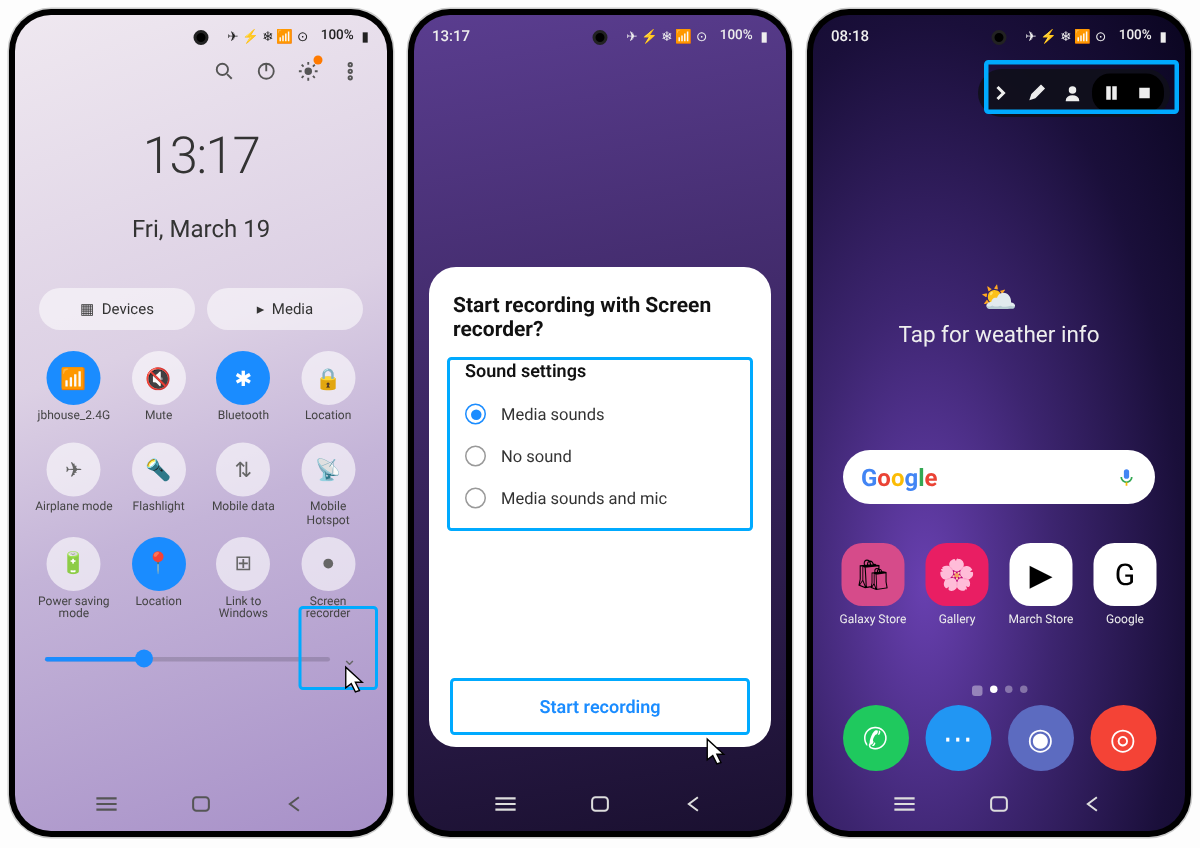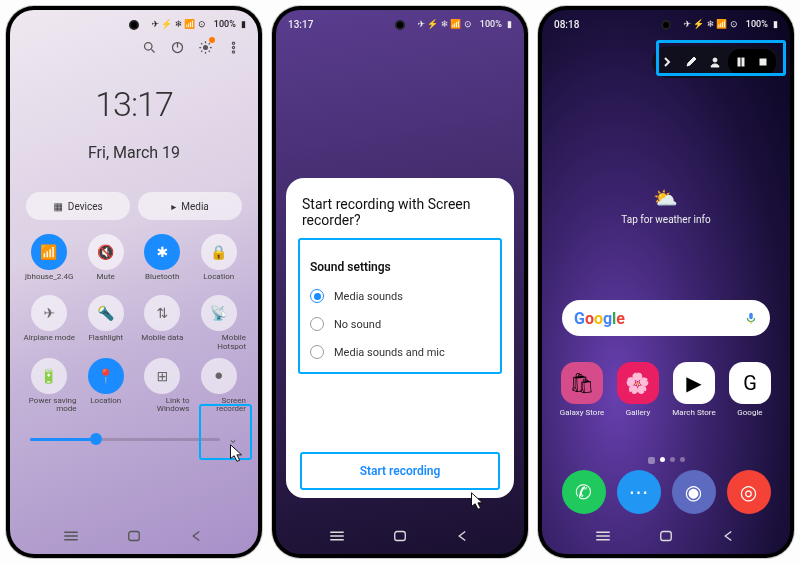--- a/index.html
+++ b/index.html
@@ -46,56 +46,56 @@
   .p1 .clock .time{font-size:34px; font-weight:300; letter-spacing:-1px}
   .p1 .clock .date{font-size:16px; margin-top:19px}
   .p1 .chips{display:flex; gap:8px; padding:30px 16px 10px;}
   .chip{flex:1; background:rgba(255,255,255,.55); border-radius:20px; height:28px;
     display:flex;align-items:center;justify-content:center;gap:5px;font-size:10px;color:#333}
   .tiles{display:grid;grid-template-columns:repeat(4,1fr);gap:6px 2px;padding:4px 12px 0}
   .tile{display:flex;flex-direction:column;align-items:center;gap:3px}
   .tile .circ{width:36px;height:36px;border-radius:50%;background:rgba(255,255,255,.6);
     display:flex;align-items:center;justify-content:center}
   .tile.active .circ{background:#1a8cff}
-  .tile .lbl{font-size:8px;color:#444;text-align:right;line-height:1.1;min-height:16px}
+  .tile .lbl{font-size:8px;color:#444;text-align:center;line-height:1.1;min-height:16px}
   .highlight1{position:absolute;left:189px;top:394px;width:53px;height:56px;border:2px solid #00aaff;border-radius:3px;z-index:5}
   .cursor{position:absolute;width:22px;height:22px;z-index:60}
   .slider-row{padding:18px 20px 0;display:flex;align-items:center;gap:8px}
   .slider-track{flex:1;height:3px;background:rgba(0,0,0,.15);border-radius:2px;position:relative}
   .slider-fill{position:absolute;left:0;top:0;height:100%;width:35%;background:#1a8cff;border-radius:2px}
   .slider-thumb{position:absolute;left:35%;top:50%;transform:translate(-50%,-50%);width:12px;height:12px;background:#1a8cff;border-radius:50%}
   .navbar{position:absolute;bottom:10px;left:0;right:0;display:flex;justify-content:space-around;padding:0 30px}
   .nav-btn{width:26px;height:16px;display:flex;align-items:center;justify-content:center}
   .nav-btn svg{width:18px;height:14px;stroke:#555;fill:none;stroke-width:1.8}
   .navbar.light .nav-btn svg{stroke:#ddd}
   
   .p2 .screen{background:linear-gradient(170deg,#5a3d8f 0%,#3a2560 50%,#1a1030 100%)}
   .dialog{position:absolute;left:10px;right:10px;top:168px;bottom:56px;background:#fff;border-radius:18px;padding:18px 16px 10px;display:flex;flex-direction:column}
-  .dialog h3{font-size:14px;font-weight:400;color:#111;margin-bottom:10px}
+  .dialog h3{font-size:14px;font-weight:700;color:#111;margin-bottom:10px}
   .dialog .body{font-size:10px;color:#666;line-height:1.45;margin-bottom:12px}
-  .sound-sec{border:2px solid #00aaff;border-radius:3px;padding:20px 6px 6px;margin:0 -4px}
+  .sound-sec{border:2px solid #00aaff;border-radius:3px;padding:0 6px 6px;margin:0 -4px}
   .sound-sec h4{font-size:12px;font-weight:600;color:#111;margin-bottom:8px;padding-left:4px}
   .radio-row{display:flex;align-items:center;gap:10px;padding:7px 4px;font-size:11px;color:#333}
   .radio{width:14px;height:14px;border:1.5px solid #999;border-radius:50%;position:relative;flex-shrink:0}
   .radio.on{border-color:#1a8cff}
   .radio.on::after{content:"";position:absolute;inset:2.5px;background:#1a8cff;border-radius:50%}
   .dlg-actions{display:flex;margin-top:auto;padding-top:10px}
   .dlg-btn{flex:1;text-align:center;font-size:12px;font-weight:600;color:#1a8cff;padding:10px 0}
   .start-hl{border:2px solid #00aaff;border-radius:3px;margin:-2px}
   
   .p3 .screen{background:radial-gradient(ellipse at 30% 70%,#6840b0 0%,#3d2570 35%,#1a0f3a 70%,#0a0520 100%)}
   .rec-toolbar{position:absolute;top:36px;right:10px;display:flex;align-items:center;gap:2px;
     background:rgba(15,15,25,.9);border-radius:18px;padding:3px 4px}
   .rec-toolbar-hl{position:absolute;top:30px;right:4px;width:130px;height:36px;border:3px solid #00aaff;border-radius:3px;z-index:4}
   .rt-btn{width:22px;height:22px;display:flex;align-items:center;justify-content:center}
   .rt-btn svg{width:12px;height:12px;fill:#eee;stroke:#eee}
   .rt-pill{display:flex;background:#000;border-radius:12px;padding:2px}
   .weather{position:absolute;top:176px;left:0;right:0;text-align:center;color:#eee}
   .weather .ic{font-size:20px}
-  .weather .txt{font-size:10px;margin-top:4px}
+  .weather .txt{font-size:15px;margin-top:4px}
   .searchbar{position:absolute;top:290px;left:20px;right:20px;height:36px;background:#fff;border-radius:20px;
     display:flex;align-items:center;padding:0 12px;gap:8px}
   .g-logo{font-size:16px;font-weight:700}
   .g-logo span:nth-child(1){color:#4285f4}.g-logo span:nth-child(2){color:#ea4335}
   .g-logo span:nth-child(3){color:#fbbc05}.g-logo span:nth-child(4){color:#4285f4}
   .g-logo span:nth-child(5){color:#34a853}.g-logo span:nth-child(6){color:#ea4335}
   .mic{margin-left:auto;width:14px;height:14px}
   .approw{position:absolute;left:14px;right:14px;display:grid;grid-template-columns:repeat(4,1fr);gap:4px}
   .approw.r1{top:352px}
   .app{display:flex;flex-direction:column;align-items:center;gap:4px}

